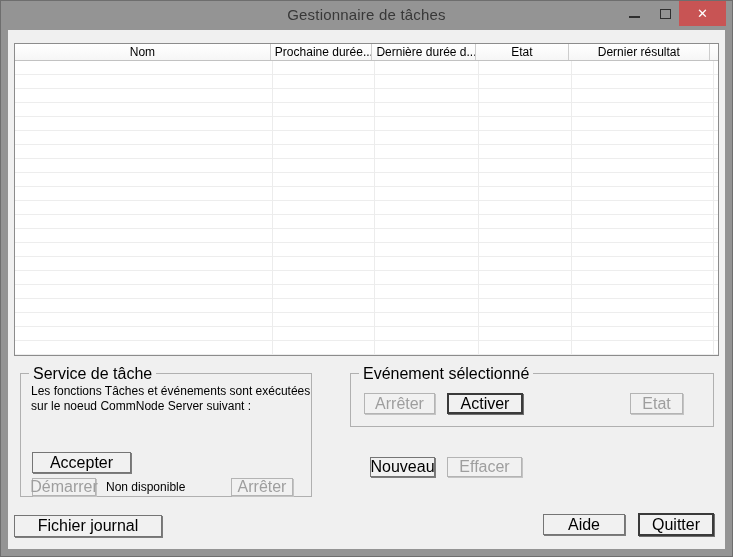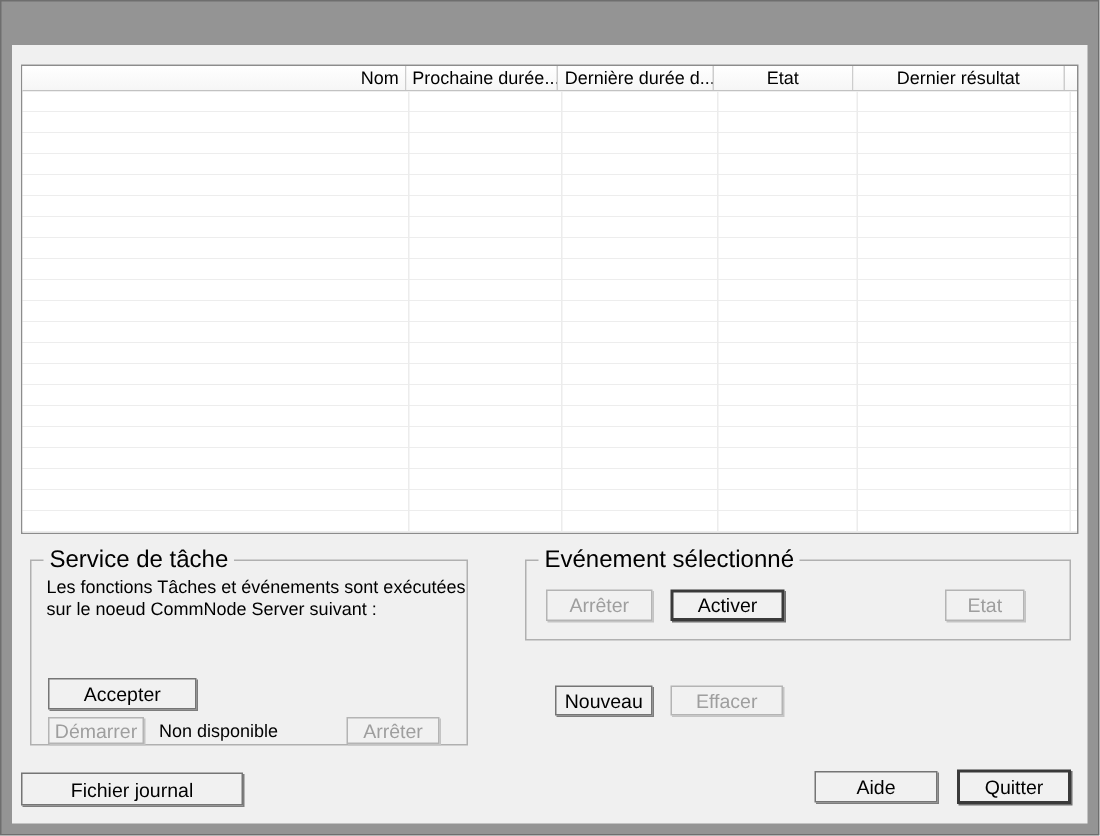--- a/index.html
+++ b/index.html
@@ -44,21 +44,21 @@
     position:absolute; left:6px; top:13px; width:705px; height:313px;
     background:#ffffff; border:1px solid #8c8c8c;
   }
   .lv-header { display:flex; height:17px; background:#fbfbfb; border-bottom:1px solid #c2c2c2; }
   .lv-col {
     height:16px; border-right:1px solid #cdcdcd;
     font-size:12px; line-height:16px; color:#000;
     padding:0 4px; text-align:center; overflow:hidden; white-space:nowrap;
     background:linear-gradient(#ffffff,#f6f6f6);
   }
-  .lv-col.first { text-align:right; }
+  .lv-col.first { text-align:center; }
   .lv-col.filler { flex:1; border-right:none; }
   .lv-body {
     position:absolute; left:0; top:17px; right:0; bottom:0;
     background:repeating-linear-gradient(to bottom,
       #ffffff 0px, #ffffff 13px, #ededed 13px, #ededed 14px);
   }
   .lv-vline { position:absolute; top:17px; bottom:1px; width:1px; background:#ececec; }
 
   
   .groupbox { position:absolute; border:1px solid #b0b0b0; }
@@ -87,21 +87,21 @@
     position:absolute; top:1px; right:1px; bottom:1px; width:18px;
     background:#f0f0f0; border:none; border-left:1px solid #9c9c9c;
     display:flex; align-items:center; justify-content:center;
     font-size:7px; color:#222; cursor:default;
   }
 
   
   .btn {
     position:absolute; background:#f1f1f1;
     border:1px solid #757575; box-shadow:1px 1px 0 #7d7d7d;
-    font-family:inherit; font-size:13px; color:#000;
+    font-family:inherit; font-size:16px; color:#000;
     display:flex; align-items:center; justify-content:center;
     white-space:nowrap; cursor:default;
   }
   .btn.default { border:2px solid #3a3a3a; box-shadow:1px 1px 0 #6f6f6f; }
   .btn.disabled { color:#9e9e9e; border-color:#b4b4b4; box-shadow:1px 1px 0 #c4c4c4; }
 
   
   .btn-accept  { left:11px;  top:78px;  width:99px; height:21px; }
   .btn-start   { left:11px;  top:104px; width:64px; height:18px; }
   .btn-svcstop { left:210px; top:104px; width:62px; height:18px; }
@@ -122,20 +122,32 @@
   
   .btn-log  { left:6px;   top:485px; width:148px; height:22px; }
   .btn-help { left:535px; top:484px; width:82px;  height:21px; }
   .btn-quit { left:630px; top:483px; width:76px;  height:23px; }
 </style>
 </head>
 <body>
 
 <div class="window">
 
+  <div class="titlebar">
+    <div class="title">Gestionnaire de tâches</div>
+    <button class="cap-btn min">
+      <span class="glyph-min"></span>
+    </button>
+    <button class="cap-btn max">
+      <span class="glyph-max"></span>
+    </button>
+    <button class="cap-btn close">
+      <span>✕</span>
+    </button>
+  </div>
 
   <div class="client">
 
     <div class="listview">
       <div class="lv-header">
         <div class="lv-col first" style="width:257px">Nom</div>
         <div class="lv-col" style="width:102px">Prochaine durée...</div>
         <div class="lv-col" style="width:104px">Dernière durée d...</div>
         <div class="lv-col" style="width:93px">Etat</div>
         <div class="lv-col" style="width:142px">Dernier résultat</div>

